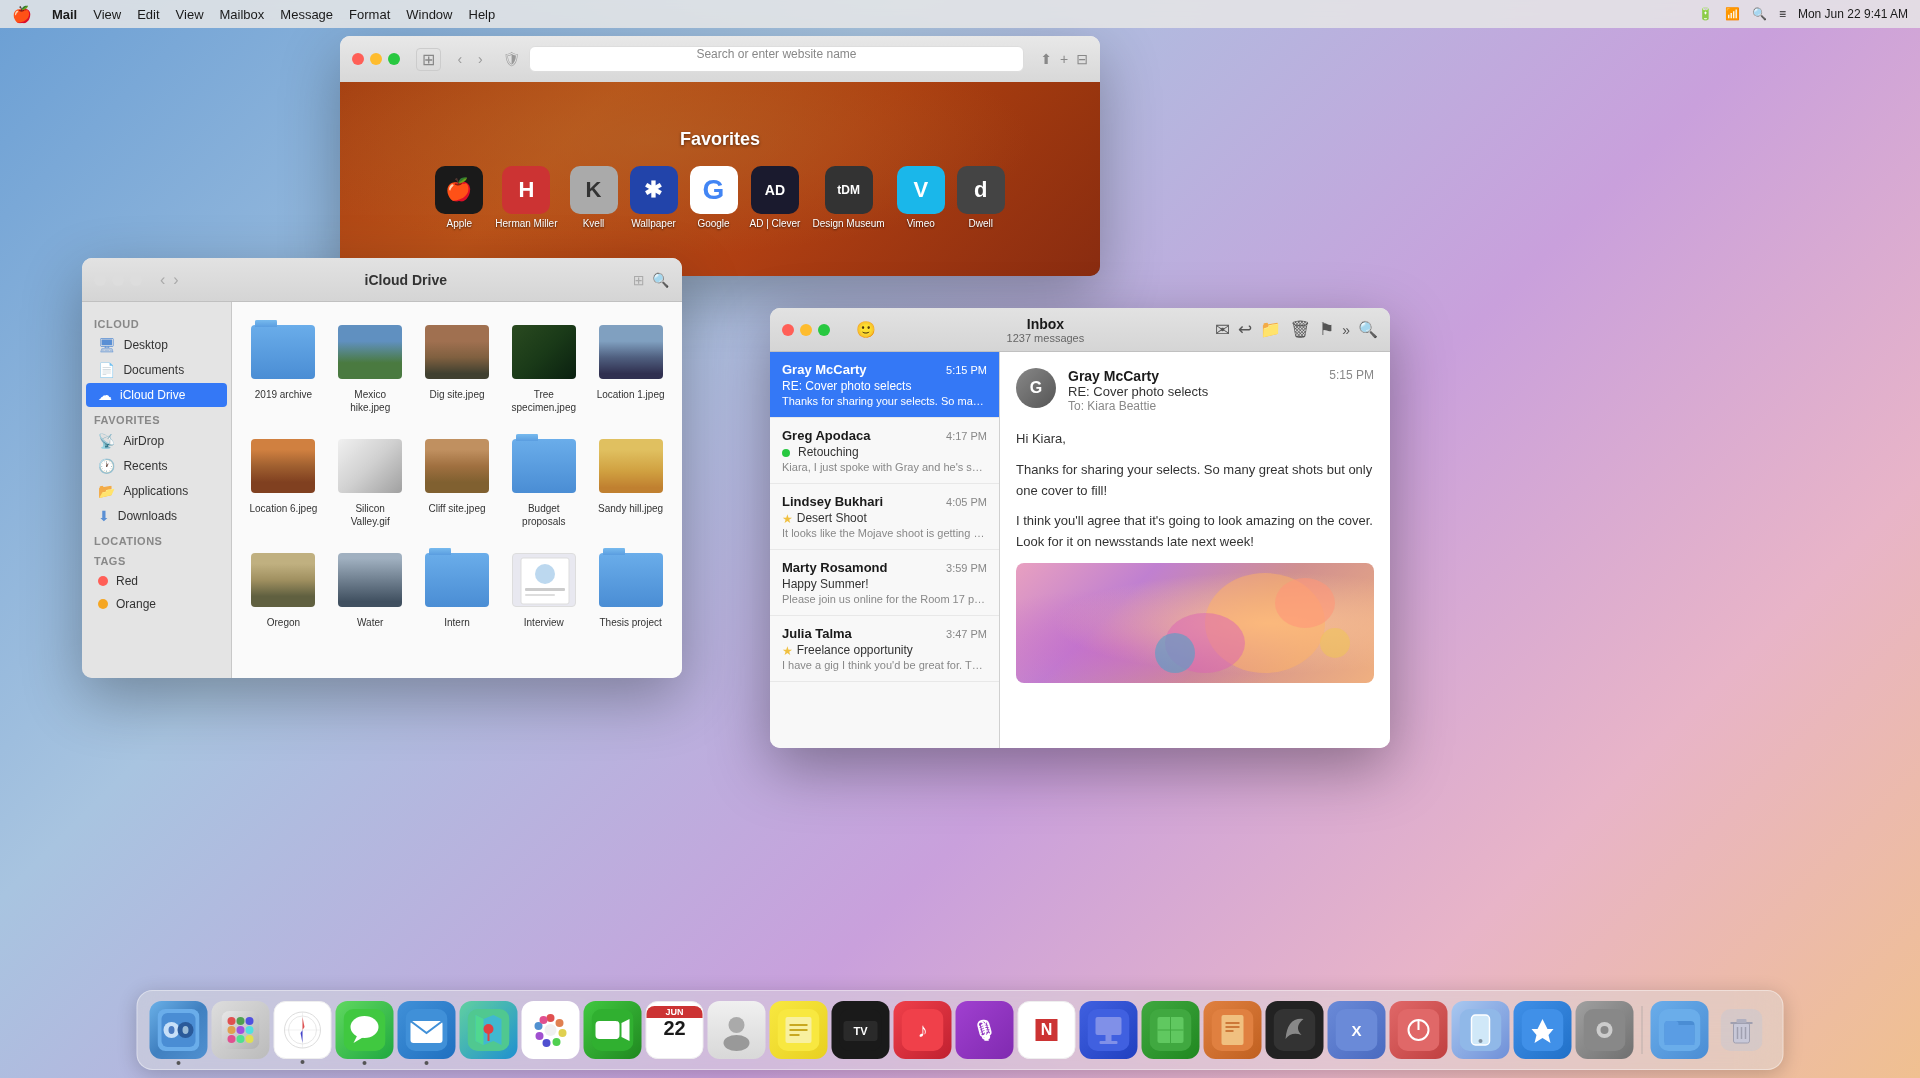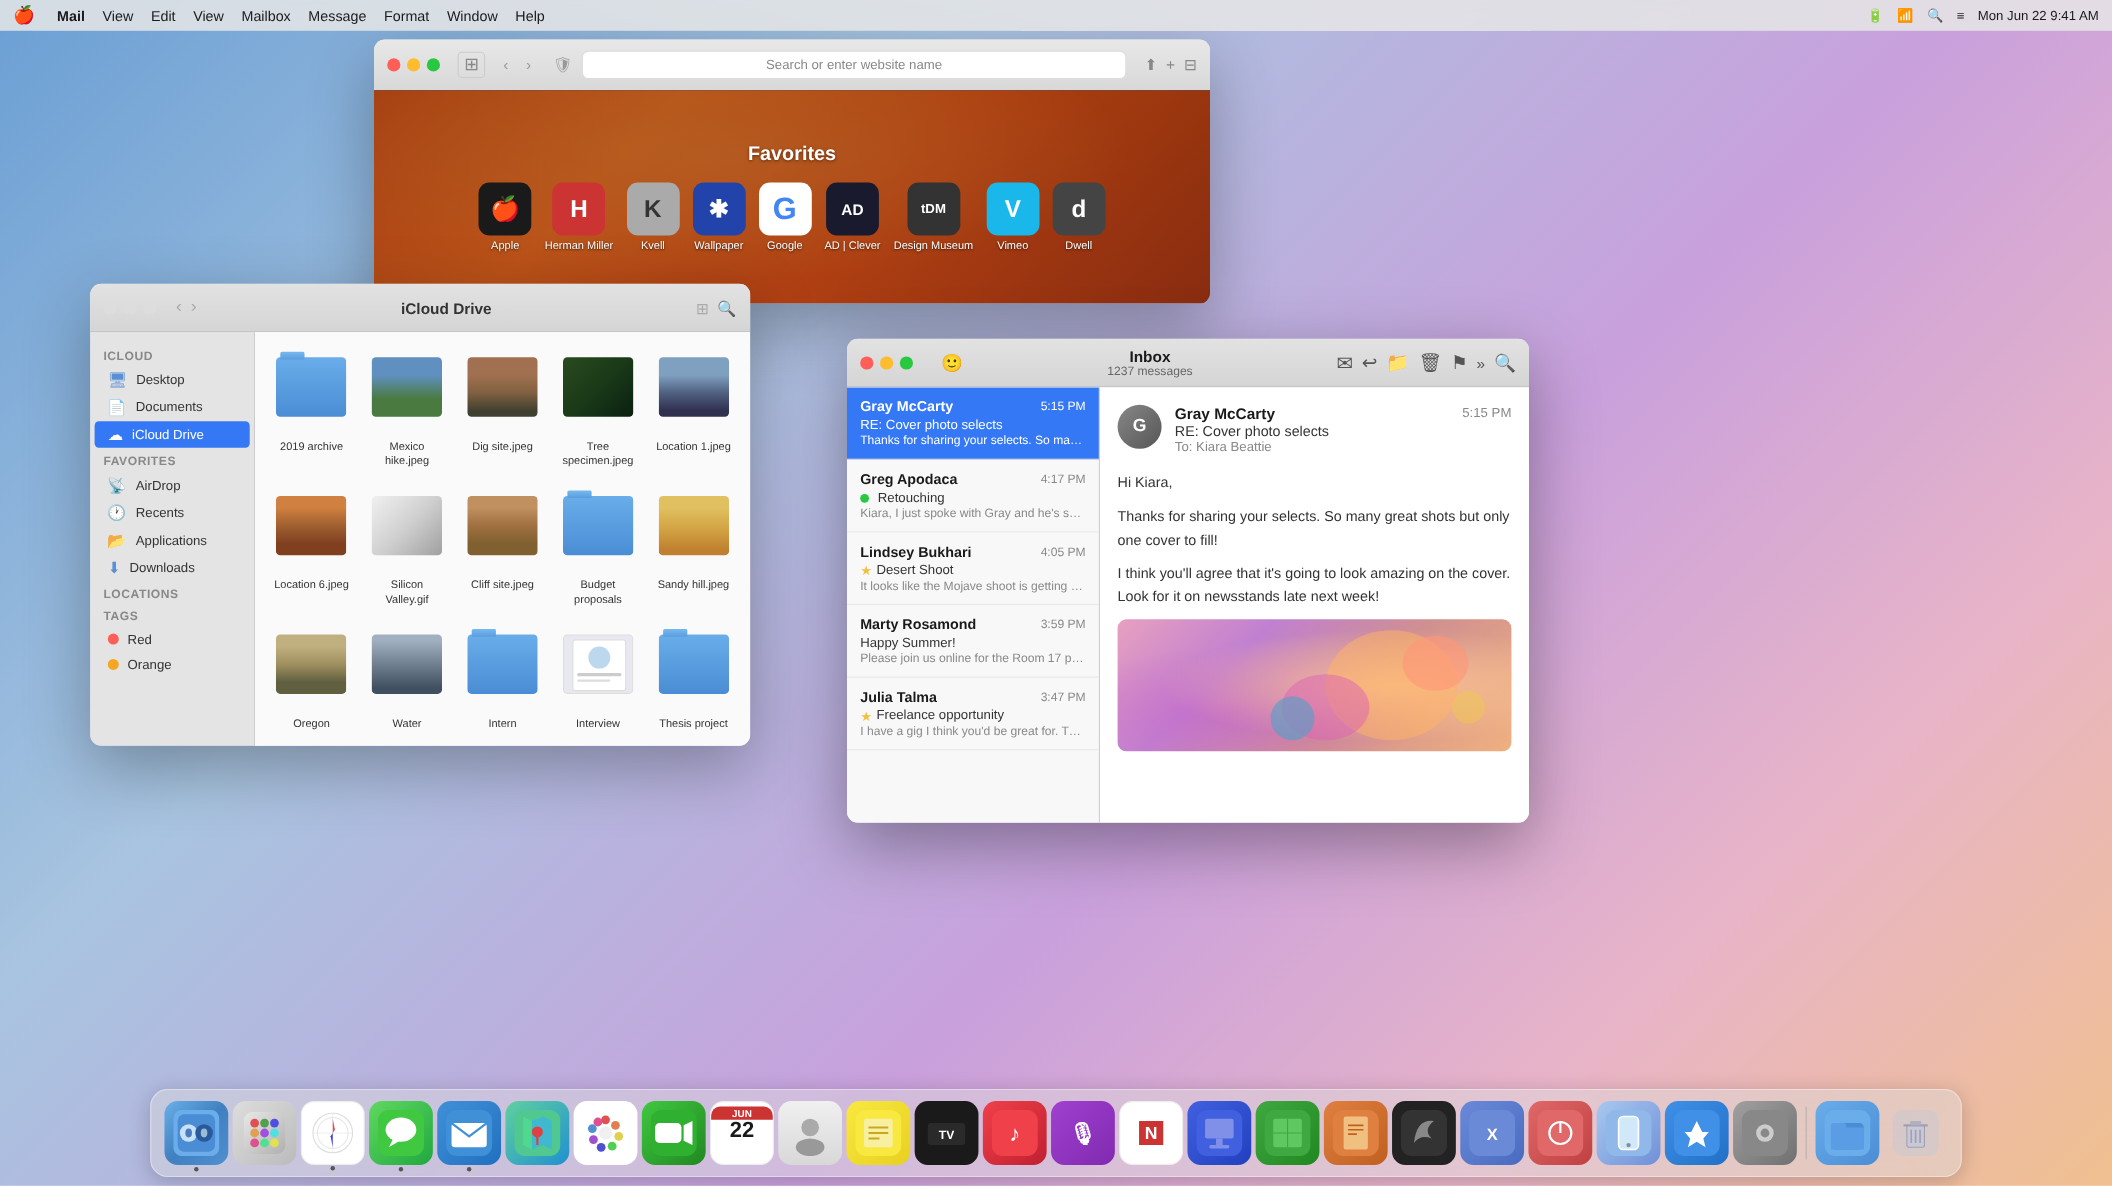--- a/index.html
+++ b/index.html
@@ -60,21 +60,20 @@
     .safari-nav { display: flex; gap: 8px; margin-right: 8px; }
     .safari-nav-btn { color: #999; font-size: 14px; cursor: pointer; padding: 2px 4px; }
     .safari-tab-btn { color: #888; font-size: 16px; border: 1px solid #ccc; border-radius: 4px; padding: 1px 5px; margin-right: 4px; }
     .safari-shield { color: #999; font-size: 14px; }
     .safari-addressbar {
       flex: 1;
       height: 26px;
       background: white;
       border-radius: 6px;
       display: flex;
-      align-items: center;
       justify-content: center;
       font-size: 12px;
       color: #888;
       border: 1px solid #ddd;
     }
     .safari-actions { display: flex; gap: 8px; margin-left: 8px; color: #888; font-size: 14px; }
     .safari-content {
       height: calc(100% - 46px);
       background: linear-gradient(to bottom, #1a1a2e, #2d1b3d);
       display: flex;
@@ -209,21 +208,21 @@
     }
     .finder-grid {
       display: grid;
       grid-template-columns: repeat(5, 1fr);
       gap: 8px;
     }
     .finder-item {
       display: flex;
       flex-direction: column;
       align-items: center;
-      gap: 16px;
+      gap: 4px;
       padding: 6px 4px;
       border-radius: 6px;
       cursor: pointer;
     }
     .finder-item-icon {
       width: 64px; height: 64px;
       border-radius: 6px;
       display: flex;
       align-items: center;
       justify-content: center;

